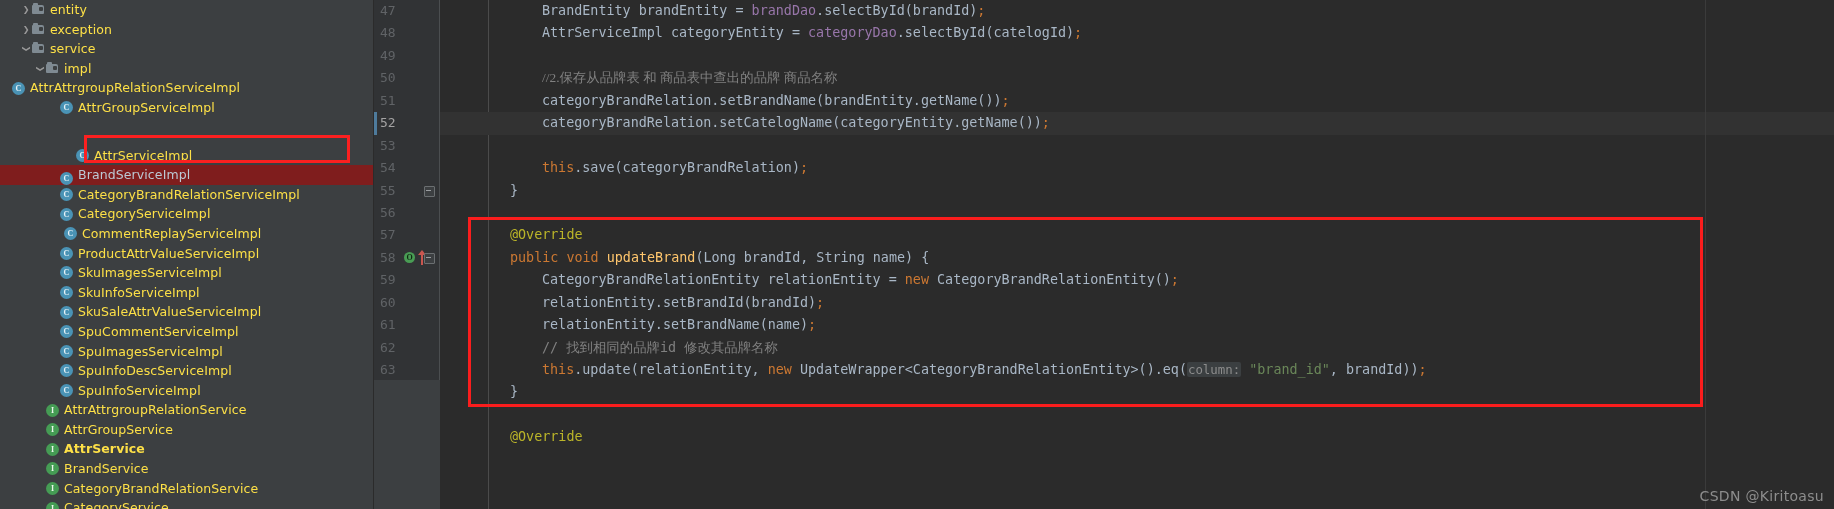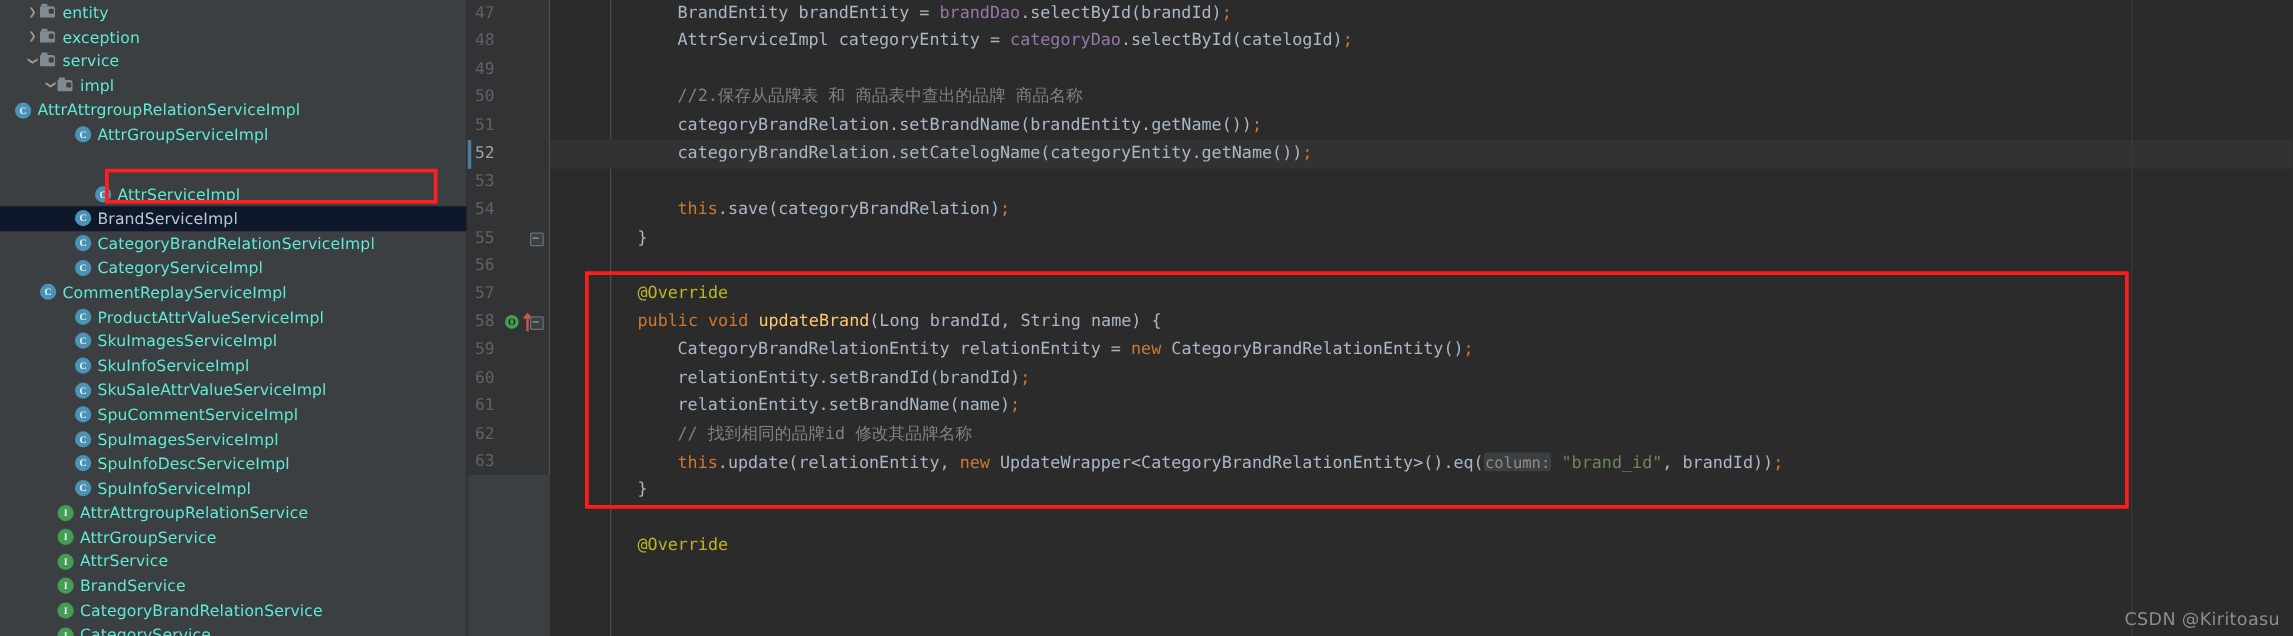--- a/index.html
+++ b/index.html
@@ -39,21 +39,22 @@
     position: relative;
     height: 19.6px;
     line-height: 19.6px;
     display: flex;
     align-items: center;
     font-size: 12.5px;
     color: #a9b7c6;
     white-space: nowrap;
   }
   .tree-row.selected {
-    background: #0f172a;
+    background: #7f1d1d;
+    align-items: flex-end;
   }
   .tw {
     width: 12px;
     display: inline-block;
     flex: 0 0 12px;
     text-align: center;
     color: #9a9a9a;
     font-size: 9px;
     line-height: 19.6px;
   }
@@ -118,21 +119,21 @@
     background: #459c54;
     color: #eaf6ec;
     font-size: 8px;
     font-weight: bold;
     line-height: 13px;
     text-align: center;
     font-family: "Liberation Serif", serif;
   }
   .tree-label {
     font-size: 12.5px;
-    color: #5eead4;
+    color: #fde047;
     letter-spacing: 0.1px;
   }
   .tree-row.selected .tree-label { color: #bcc9d4; }
 
   
   .pane-edge {
     position: absolute;
     top: 0; right: 0;
     width: 1px; height: 509px;
     background: #2b2b2b;
@@ -363,21 +364,21 @@
         <div class="tree-row" style="padding-left: 48px;">
           <span class="tw none"></span>
           <span class="ico cls"></span>
           <span class="tree-label">CategoryBrandRelationServiceImpl</span>
         </div>
         <div class="tree-row" style="padding-left: 48px;">
           <span class="tw none"></span>
           <span class="ico cls"></span>
           <span class="tree-label">CategoryServiceImpl</span>
         </div>
-        <div class="tree-row" style="padding-left: 20px;">
+        <div class="tree-row" style="padding-left: 52px;">
           <span class="tw none"></span>
           <span class="ico cls"></span>
           <span class="tree-label">CommentReplayServiceImpl</span>
         </div>
         <div class="tree-row" style="padding-left: 48px;">
           <span class="tw none"></span>
           <span class="ico cls"></span>
           <span class="tree-label">ProductAttrValueServiceImpl</span>
         </div>
         <div class="tree-row" style="padding-left: 48px;">
@@ -418,21 +419,21 @@
         <div class="tree-row" style="padding-left: 34px;">
           <span class="tw none"></span>
           <span class="ico iface"></span>
           <span class="tree-label">AttrAttrgroupRelationService</span>
         </div>
         <div class="tree-row" style="padding-left: 34px;">
           <span class="tw none"></span>
           <span class="ico iface"></span>
           <span class="tree-label">AttrGroupService</span>
         </div>
-        <div class="tree-row" style="padding-left: 34px;">
+        <div class="tree-row" style="padding-left: 34px; font-weight: bold;">
           <span class="tw none"></span>
           <span class="ico iface"></span>
           <span class="tree-label">AttrService</span>
         </div>
         <div class="tree-row" style="padding-left: 34px;">
           <span class="tw none"></span>
           <span class="ico iface"></span>
           <span class="tree-label">BrandService</span>
         </div>
         <div class="tree-row" style="padding-left: 34px;">
@@ -480,21 +481,21 @@
       </div>
     <div class="gutter-sep"></div>
   </div>
 
   <div class="editor">
     <div class="guide" style="left:48px; height:509px;"></div>
     <div id="code-root">
         <div class="code-line" style="padding-left: 102px;"><span class="t-plain">BrandEntity brandEntity = </span><span class="t-field">brandDao</span><span class="t-plain">.selectById(brandId)</span><span class="t-semi">;</span></div>
         <div class="code-line" style="padding-left: 102px;"><span class="t-plain">AttrServiceImpl categoryEntity = </span><span class="t-field">categoryDao</span><span class="t-plain">.selectById(catelogId)</span><span class="t-semi">;</span></div>
         <div class="code-line" style="padding-left: 102px;">&nbsp;</div>
-        <div class="code-line" style="padding-left: 102px;"><span class="t-cmt">//2.保存从品牌表 和 商品表中查出的品牌 商品名称</span></div>
+        <div class="code-line" style="padding-left: 102px; font-family: Liberation Serif, serif;"><span class="t-cmt">//2.保存从品牌表 和 商品表中查出的品牌 商品名称</span></div>
         <div class="code-line" style="padding-left: 102px;"><span class="t-plain">categoryBrandRelation.setBrandName(brandEntity.getName())</span><span class="t-semi">;</span></div>
         <div class="code-line current-line" style="padding-left: 102px;"><span class="t-plain">categoryBrandRelation.setCatelogName(categoryEntity.getName())</span><span class="t-semi">;</span></div>
         <div class="code-line" style="padding-left: 102px;">&nbsp;</div>
         <div class="code-line" style="padding-left: 102px;"><span class="t-kw">this</span><span class="t-plain">.save(categoryBrandRelation)</span><span class="t-semi">;</span></div>
         <div class="code-line" style="padding-left: 70px;"><span class="t-plain">}</span></div>
         <div class="code-line" style="padding-left: 38px;">&nbsp;</div>
         <div class="code-line" style="padding-left: 70px;"><span class="t-anno">@Override</span></div>
         <div class="code-line" style="padding-left: 70px;"><span class="t-kw">public void </span><span class="t-method">updateBrand</span><span class="t-plain">(Long brandId, String name) {</span></div>
         <div class="code-line" style="padding-left: 102px;"><span class="t-plain">CategoryBrandRelationEntity relationEntity = </span><span class="t-kw">new </span><span class="t-plain">CategoryBrandRelationEntity()</span><span class="t-semi">;</span></div>
         <div class="code-line" style="padding-left: 102px;"><span class="t-plain">relationEntity.setBrandId(brandId)</span><span class="t-semi">;</span></div>

